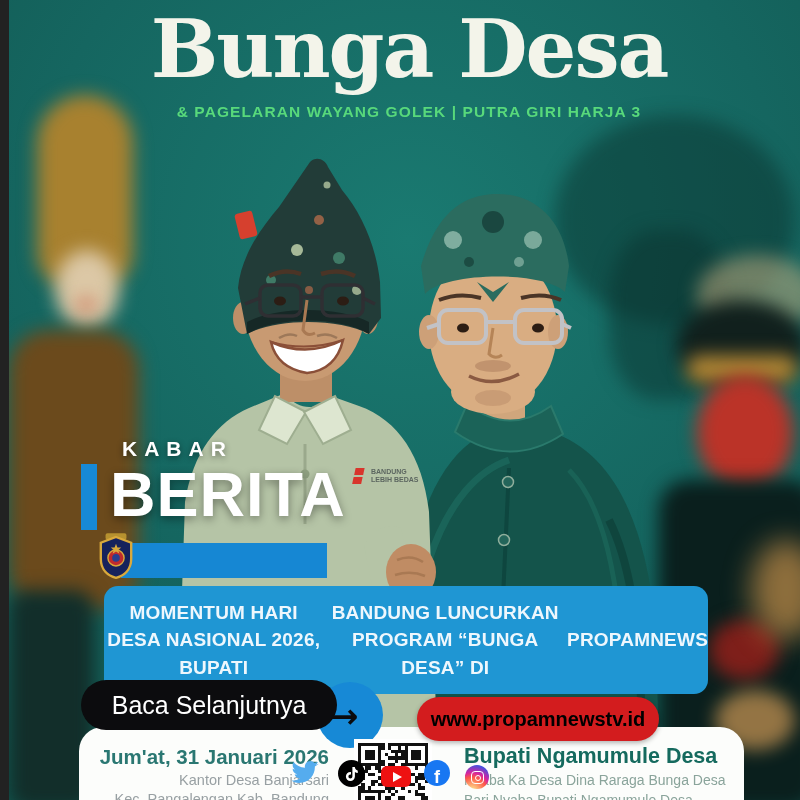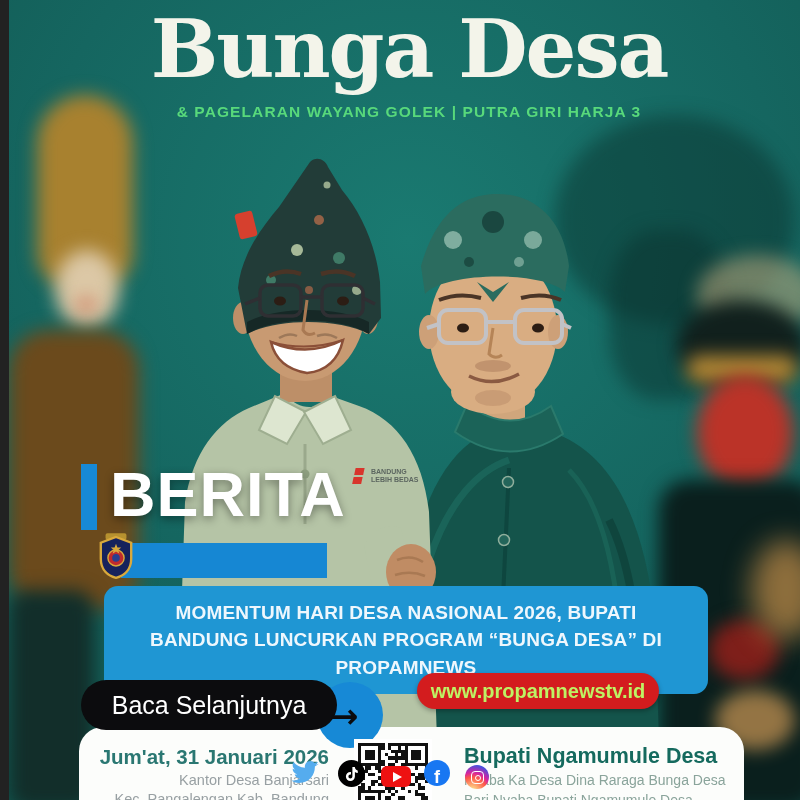--- a/index.html
+++ b/index.html
@@ -34,30 +34,30 @@
   
   .kicker { position:absolute; left:113px; top:437px; z-index:3; color:#fff; font-size:21px; font-weight:700; letter-spacing:7px; text-shadow:0 2px 6px rgba(0,0,0,.45); }
   .brandname { position:absolute; left:101px; top:458px; z-index:3; color:#fff; font-size:63px; font-weight:800; letter-spacing:1px; text-shadow:0 3px 10px rgba(0,0,0,.4); }
   .brandbar { position:absolute; left:72px; top:464px; width:16px; height:66px; z-index:3; background:#1789d6; }
   .chanstrip { position:absolute; left:112px; top:543px; width:206px; height:35px; z-index:3; background:#1687d3; }
   .chantext { position:absolute; left:130px; top:548px; z-index:4; color:#fff; font-size:21px; font-weight:800; letter-spacing:.5px; }
   .badge { position:absolute; left:88px; top:532px; z-index:5; }
 
   
   .banner { position:absolute; left:95px; top:586px; width:604px; height:108px; z-index:6;
-    background:#1f96d3; border-radius:14px; display:flex; flex-direction:column; justify-content:center; align-items:center;
+    background:#1f96d3; border-radius:14px; display:flex; flex-direction:row; justify-content:center; align-items:center;
     color:#eef7fd; font-size:19px; font-weight:600; line-height:1.44; letter-spacing:.2px; text-align:center; }
 
   
   .circle-arrow { position:absolute; left:308px; top:682px; width:66px; height:66px; border-radius:50%; background:#1789d6; z-index:7; }
   .arrow-glyph { position:absolute; left:321px; top:696px; z-index:9; font-family:"DejaVu Sans", sans-serif; font-size:34px; font-weight:900; color:#0b0b0d; }
   .pill-black { position:absolute; left:72px; top:680px; width:256px; height:50px; border-radius:26px; background:#0c0c0e; z-index:8;
     display:flex; align-items:center; justify-content:center; color:#fff; font-size:25px; font-weight:400; }
-  .pill-red { position:absolute; left:408px; top:673px; width:242px; height:36px; border-radius:23px; background:#d31c1e; z-index:8;
-    display:flex; align-items:center; justify-content:center; color:#bef264; font-size:20px; font-weight:700; box-shadow:0 2px 5px rgba(0,0,0,.3); }
+  .pill-red { position:absolute; left:408px; top:697px; width:242px; height:44px; border-radius:23px; background:#d31c1e; z-index:8;
+    display:flex; align-items:center; justify-content:center; color:#000000; font-size:20px; font-weight:700; box-shadow:0 2px 5px rgba(0,0,0,.3); }
 
   
   .card { position:absolute; left:70px; top:727px; width:665px; height:73px; background:#fcfdfb; border-radius:24px 24px 0 0; z-index:6; }
   .event { position:absolute; left:88px; top:745px; width:232px; text-align:right; z-index:7; }
   .event .date { font-size:20.5px; font-weight:800; color:#2a7772; }
   .event .venue { margin-top:3px; font-size:14.5px; color:#98a0a3; line-height:1.12; }
   .article { position:absolute; left:455px; top:744px; width:276px; z-index:7; }
   .article .atitle { font-size:21.5px; font-weight:800; color:#156a5e; }
   .article .aline { margin-top:2px; font-size:14px; color:#8aa49b; line-height:1.3; }
 
@@ -190,20 +190,21 @@
         <text x="362" y="474" font-size="7" font-weight="bold" fill="#5c6660">BANDUNG</text>
         <text x="362" y="482" font-size="7" font-weight="bold" fill="#5c6660">LEBIH BEDAS</text>
       </g>
     </g>
   </svg>
 
   <div class="title">Bunga Desa</div>
   <div class="subtitle">&amp; PAGELARAN WAYANG GOLEK | PUTRA GIRI HARJA 3</div>
 
   <div class="brandbar"></div>
+  <div class="kicker">KABAR</div>
   <div class="brandname">BERITA</div>
   <div class="chanstrip"></div>
   <svg class="badge" width="38" height="48" viewBox="0 0 40 50">
     <rect x="9" y="1" width="22" height="7" rx="2" fill="#b6912f"></rect>
     <path d="M20,5 L36,11 V28 C36,40 28,46 20,48 C12,46 4,40 4,28 V11 Z" fill="#16225c" stroke="#d9a93c" stroke-width="2.5"></path>
     <circle cx="20" cy="27" r="8.5" fill="#c02a2d" stroke="#d9a93c" stroke-width="1.5"></circle>
     <circle cx="20" cy="27" r="4" fill="#2a3f8f"></circle>
     <path d="M20,12 L21.5,16 L25.5,16 L22.4,18.6 L23.6,22.6 L20,20.2 L16.4,22.6 L17.6,18.6 L14.5,16 L18.5,16 Z" fill="#d9a93c"></path>
   </svg>
 

